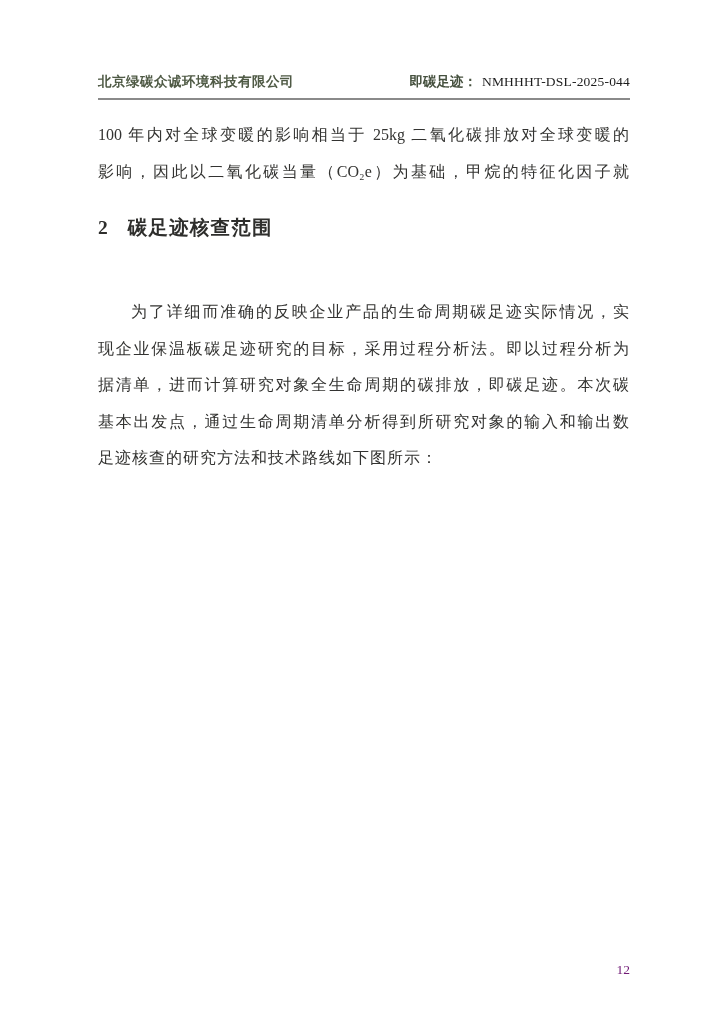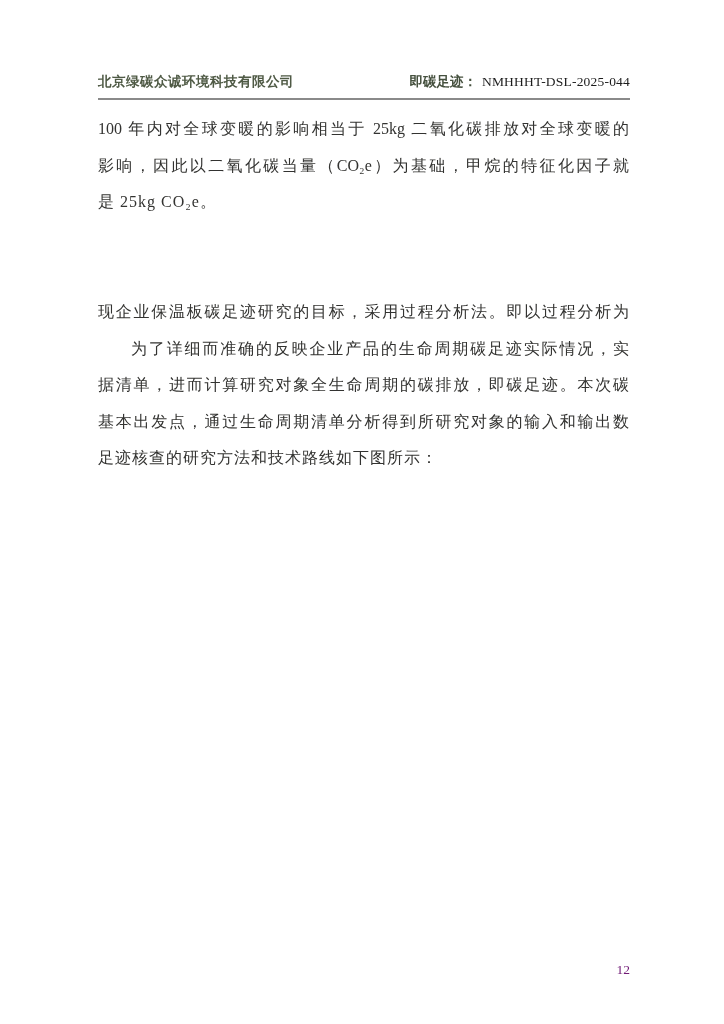--- a/index.html
+++ b/index.html
@@ -54,21 +54,21 @@
     line-height: 36.6px;
     text-align: justify;
     text-align-last: justify;
   }
   .para .line.open {
     text-align: left;
     text-align-last: left;
     letter-spacing: 1px;
   }
   .para .line.indent { text-indent: 33px; }
-  #p1 { top: 87px; }
+  #p1 { top: 93px; }
   #p2 { top: 270px; }
 
   
   .h2 {
     position: absolute;
     left: 98px;
     top: 191px;
     width: 531px;
     font-size: 19.5px;
     line-height: 26px;
@@ -107,28 +107,30 @@
   <div class="header">
     <span class="company">北京绿碳众诚环境科技有限公司</span>
     <span class="fileno">
       <span>即碳足迹：</span><span class="num">NMHHHT-DSL-2025-044</span>
     </span>
   </div>
 
   <div class="para" id="p1">
     <div class="line">100 年内对全球变暖的影响相当于 25kg 二氧化碳排放对全球变暖的</div>
     <div class="line">影响，因此以二氧化碳当量（CO₂e）为基础，甲烷的特征化因子就</div>
-    <div class="line open">是 25kg CO₂e。</div>
+  </div>
+
+  <div class="h2">
+    <span class="h-num">2</span><span class="h-title">碳足迹核查范围</span>
   </div>
 
 
-
   <div class="para" id="p2">
+    <div class="line indent">为了详细而准确的反映企业产品的生命周期碳足迹实际情况，实</div>
     <div class="line">现企业保温板碳足迹研究的目标，采用过程分析法。即以过程分析为</div>
-    <div class="line indent">为了详细而准确的反映企业产品的生命周期碳足迹实际情况，实</div>
     <div class="line">据清单，进而计算研究对象全生命周期的碳排放，即碳足迹。本次碳</div>
     <div class="line">基本出发点，通过生命周期清单分析得到所研究对象的输入和输出数</div>
     <div class="line open">足迹核查的研究方法和技术路线如下图所示：</div>
   </div>
 
   <div class="pagenum">12</div>
 
 </div>
 
 </body></html>

